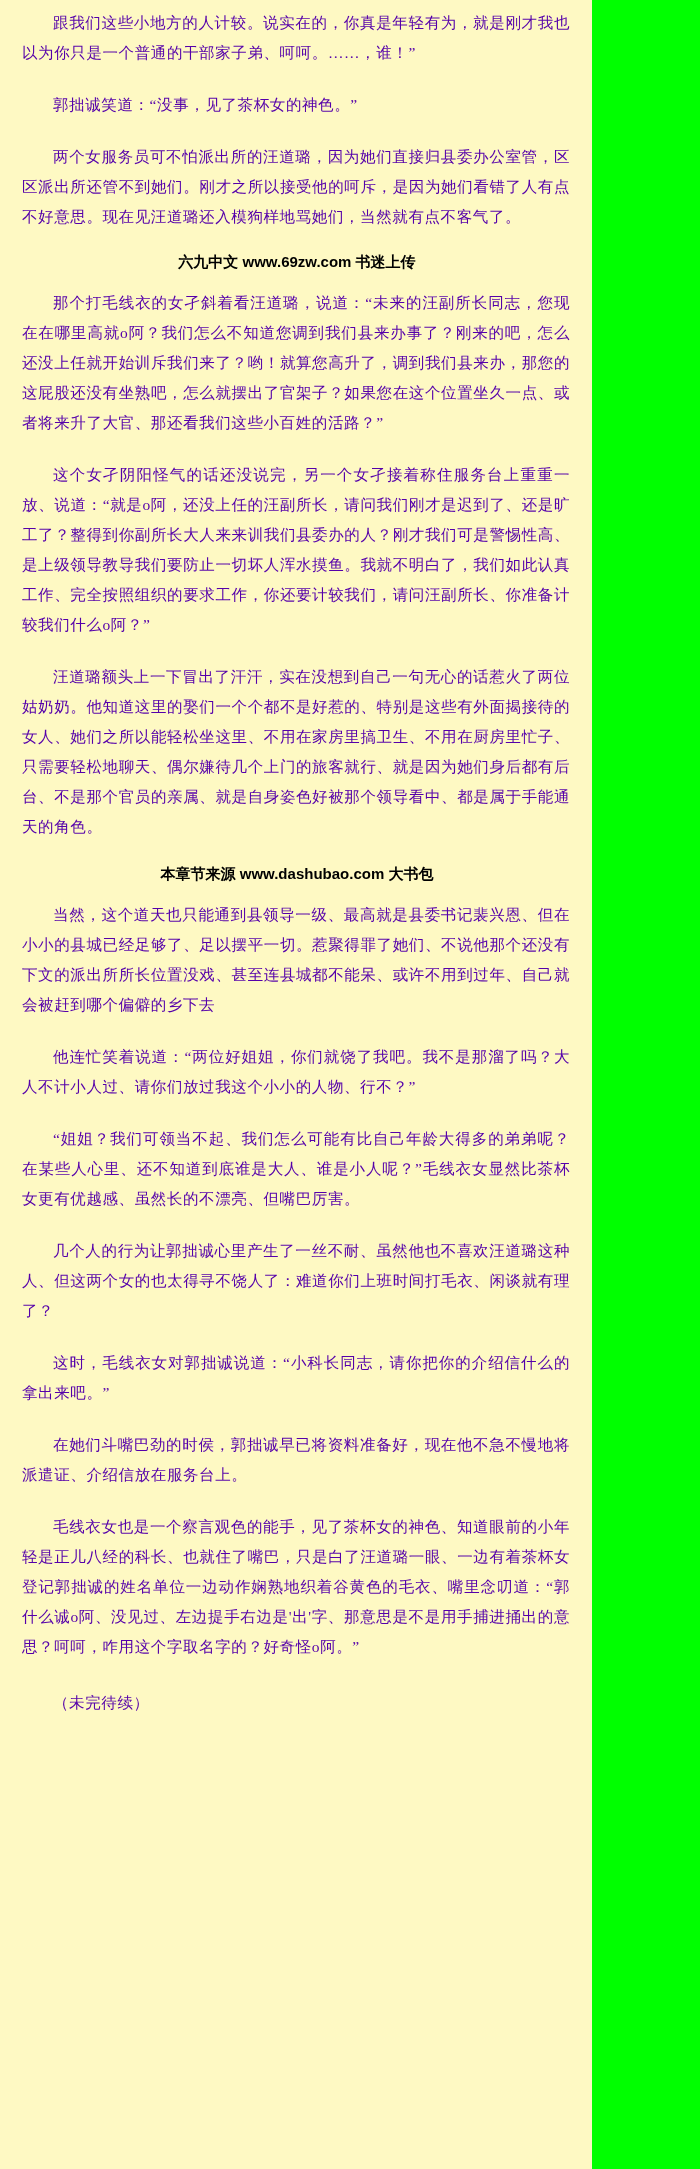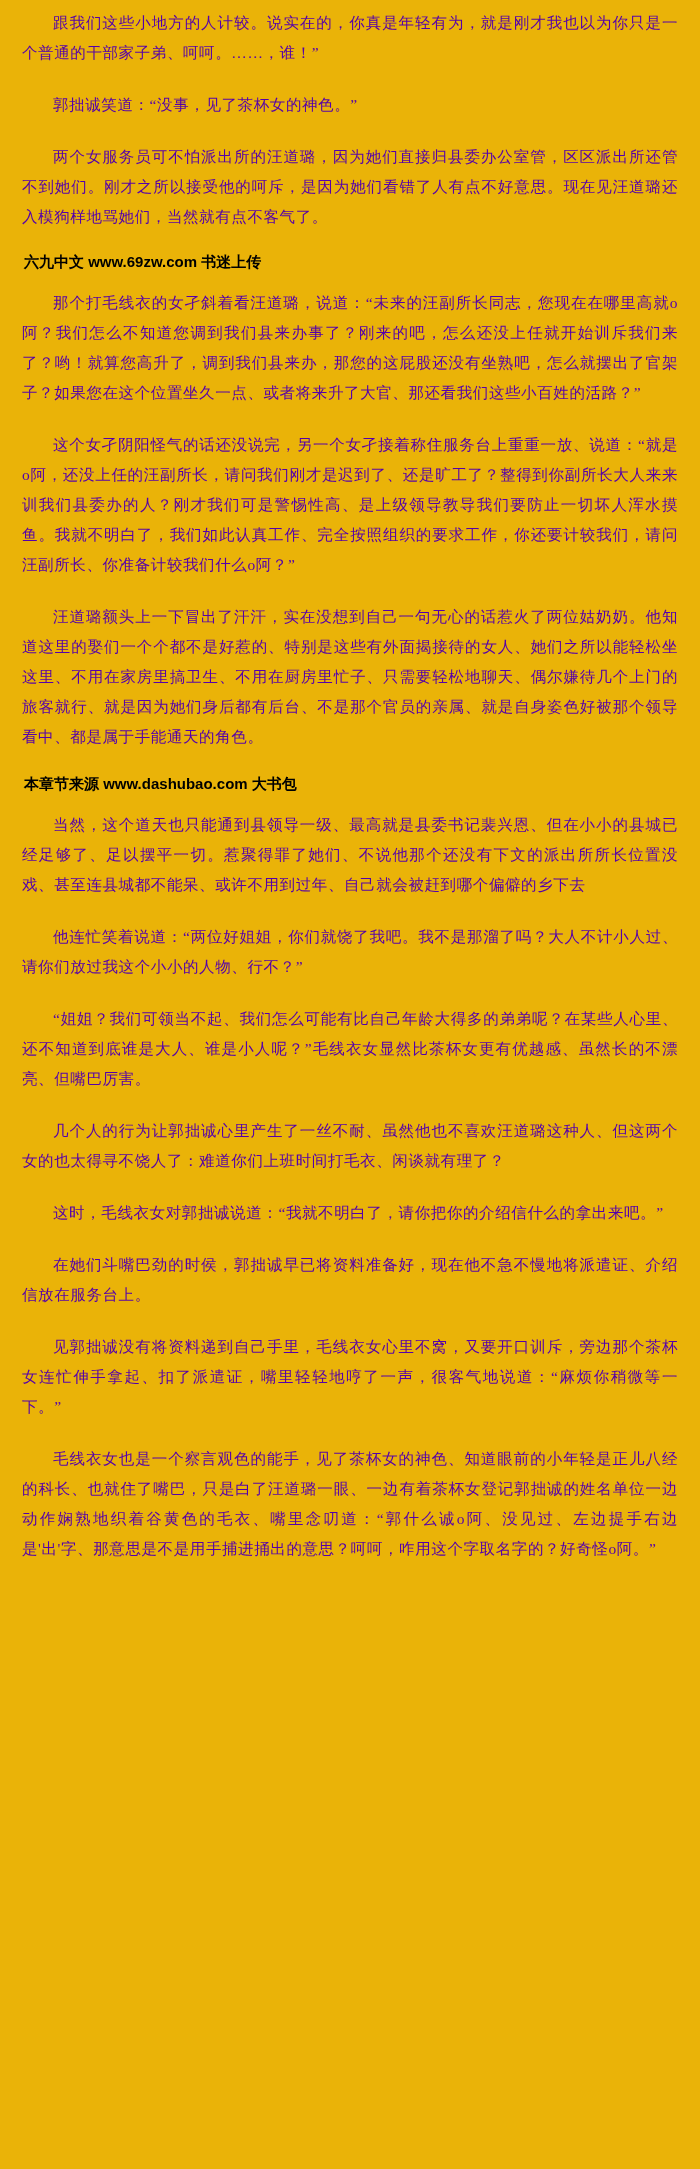--- a/index.html
+++ b/index.html
@@ -5,23 +5,23 @@
   html, body {
     margin: 0;
     padding: 0;
   }
   body {
     width: 700px;
     background: #00FF00;
     font-family: "Liberation Serif", "DejaVu Serif", serif;
   }
   .page {
-    width: 700px;
+    width: 592px;
     min-height: 2169px;
-    background: #eab308;
+    background: #fef9c3;
     position: relative;
     box-sizing: border-box;
     padding: 0;
   }
   .content {
     padding: 8px 22px 0 22px;
   }
   p.para {
     color: #5500AA;
     font-size: 15.5px;
@@ -33,20 +33,21 @@
   }
   .banner {
     color: #000000;
     font-size: 15px;
     font-weight: bold;
     font-family: "Liberation Sans", "DejaVu Sans", sans-serif;
     line-height: 20px;
     margin: 0 0 16px 0;
     padding: 0 0 0 2px;
     letter-spacing: 0px;
+    text-align: center;
   }
   .banner-top {
     margin-top: -2px;
   }
   .banner-mid {
     margin-top: 14px;
   }
   .end-note {
     color: #5500AA;
     font-size: 15.5px;
@@ -71,19 +72,19 @@
     <p class="para">那个打毛线衣的女孑斜着看汪道璐，说道：“未来的汪副所长同志，您现在在哪里高就o阿？我们怎么不知道您调到我们县来办事了？刚来的吧，怎么还没上任就开始训斥我们来了？哟！就算您高升了，调到我们县来办，那您的这屁股还没有坐熟吧，怎么就摆出了官架子？如果您在这个位置坐久一点、或者将来升了大官、那还看我们这些小百姓的活路？”</p>
     <p class="para">这个女孑阴阳怪气的话还没说完，另一个女孑接着称住服务台上重重一放、说道：“就是o阿，还没上任的汪副所长，请问我们刚才是迟到了、还是旷工了？整得到你副所长大人来来训我们县委办的人？刚才我们可是警惕性高、是上级领导教导我们要防止一切坏人浑水摸鱼。我就不明白了，我们如此认真工作、完全按照组织的要求工作，你还要计较我们，请问汪副所长、你准备计较我们什么o阿？”</p>
     <p class="para">汪道璐额头上一下冒出了汗汗，实在没想到自己一句无心的话惹火了两位姑奶奶。他知道这里的娶们一个个都不是好惹的、特别是这些有外面揭接待的女人、她们之所以能轻松坐这里、不用在家房里搞卫生、不用在厨房里忙子、只需要轻松地聊天、偶尔嫌待几个上门的旅客就行、就是因为她们身后都有后台、不是那个官员的亲属、就是自身姿色好被那个领导看中、都是属于手能通天的角色。</p>
 
     <div class="banner banner-mid">本章节来源 www.dashubao.com 大书包</div>
 
     <p class="para">当然，这个道天也只能通到县领导一级、最高就是县委书记裴兴恩、但在小小的县城已经足够了、足以摆平一切。惹聚得罪了她们、不说他那个还没有下文的派出所所长位置没戏、甚至连县城都不能呆、或许不用到过年、自己就会被赶到哪个偏僻的乡下去</p>
     <p class="para">他连忙笑着说道：“两位好姐姐，你们就饶了我吧。我不是那溜了吗？大人不计小人过、请你们放过我这个小小的人物、行不？”</p>
     <p class="para">“姐姐？我们可领当不起、我们怎么可能有比自己年龄大得多的弟弟呢？在某些人心里、还不知道到底谁是大人、谁是小人呢？”毛线衣女显然比茶杯女更有优越感、虽然长的不漂亮、但嘴巴厉害。</p>
     <p class="para">几个人的行为让郭拙诚心里产生了一丝不耐、虽然他也不喜欢汪道璐这种人、但这两个女的也太得寻不饶人了：难道你们上班时间打毛衣、闲谈就有理了？</p>
-    <p class="para">这时，毛线衣女对郭拙诚说道：“我就不明白了，请你把你的介绍信什么的拿出来吧。”</p>
+    <p class="para">这时，毛线衣女对郭拙诚说道：“小科长同志，请你把你的介绍信什么的拿出来吧。”</p>
     <p class="para">在她们斗嘴巴劲的时侯，郭拙诚早已将资料准备好，现在他不急不慢地将派遣证、介绍信放在服务台上。</p>
-    <p class="para">见郭拙诚没有将资料递到自己手里，毛线衣女心里不窝，又要开口训斥，旁边那个茶杯女连忙伸手拿起、扣了派遣证，嘴里轻轻地哼了一声，很客气地说道：“麻烦你稍微等一下。”</p>
     <p class="para">毛线衣女也是一个察言观色的能手，见了茶杯女的神色、知道眼前的小年轻是正儿八经的科长、也就住了嘴巴，只是白了汪道璐一眼、一边有着茶杯女登记郭拙诚的姓名单位一边动作娴熟地织着谷黄色的毛衣、嘴里念叨道：“郭什么诚o阿、没见过、左边提手右边是'出'字、那意思是不是用手捕进捅出的意思？呵呵，咋用这个字取名字的？好奇怪o阿。”</p>
 
+    <div class="end-note">（未完待续）</div>
   </div>
 </div>
 
 </body></html>

